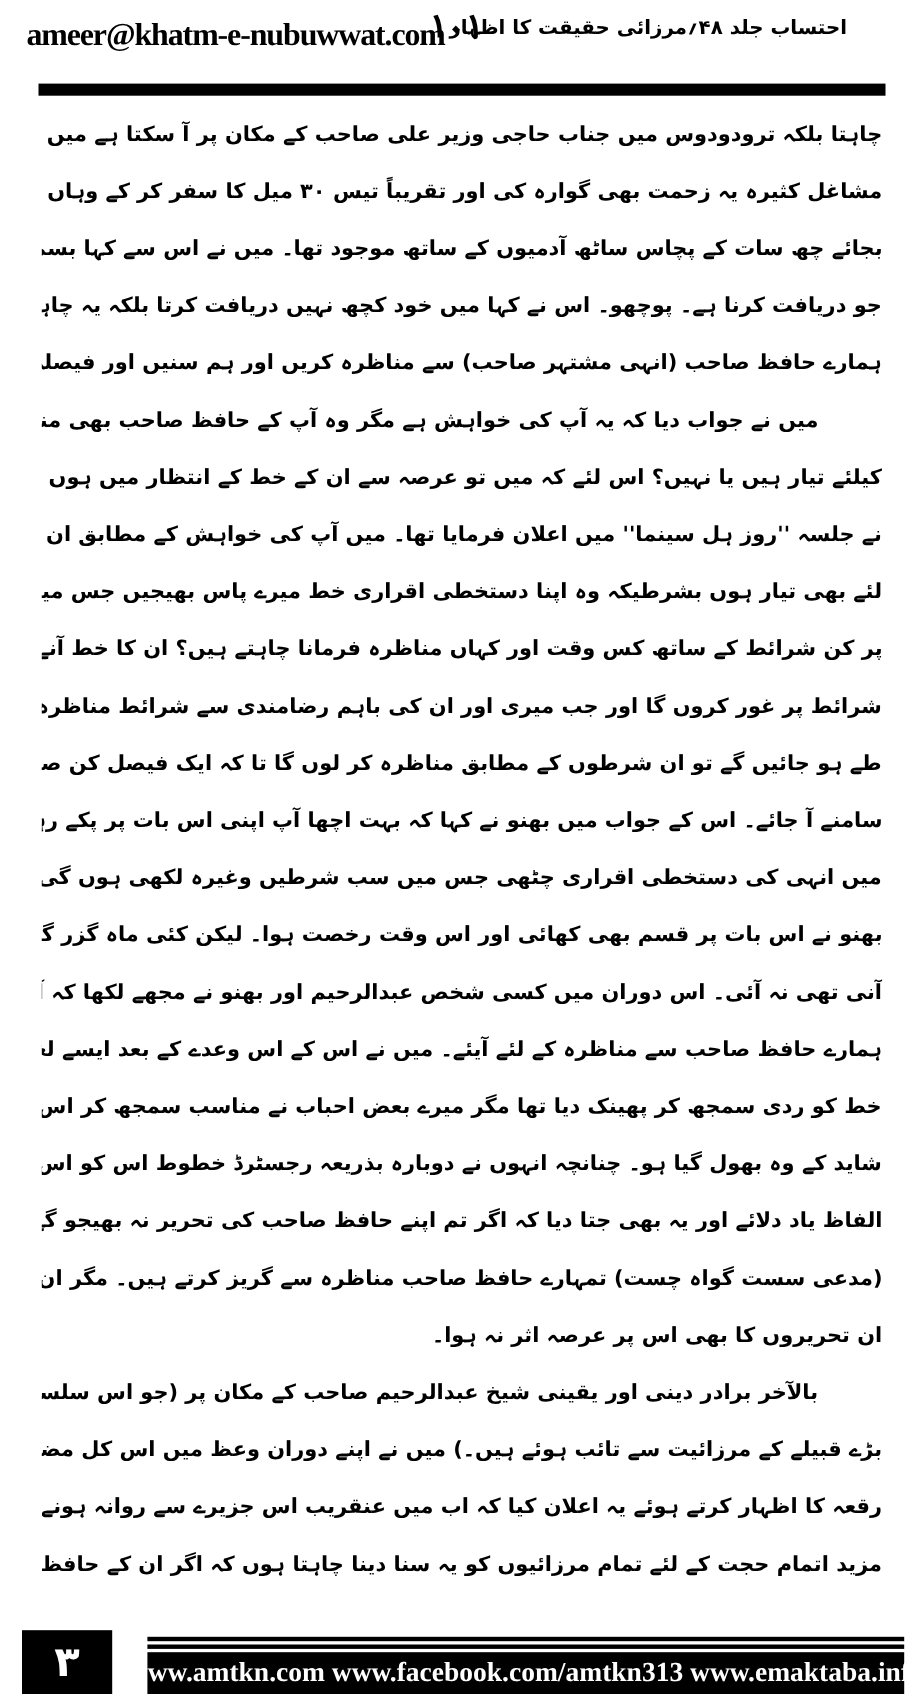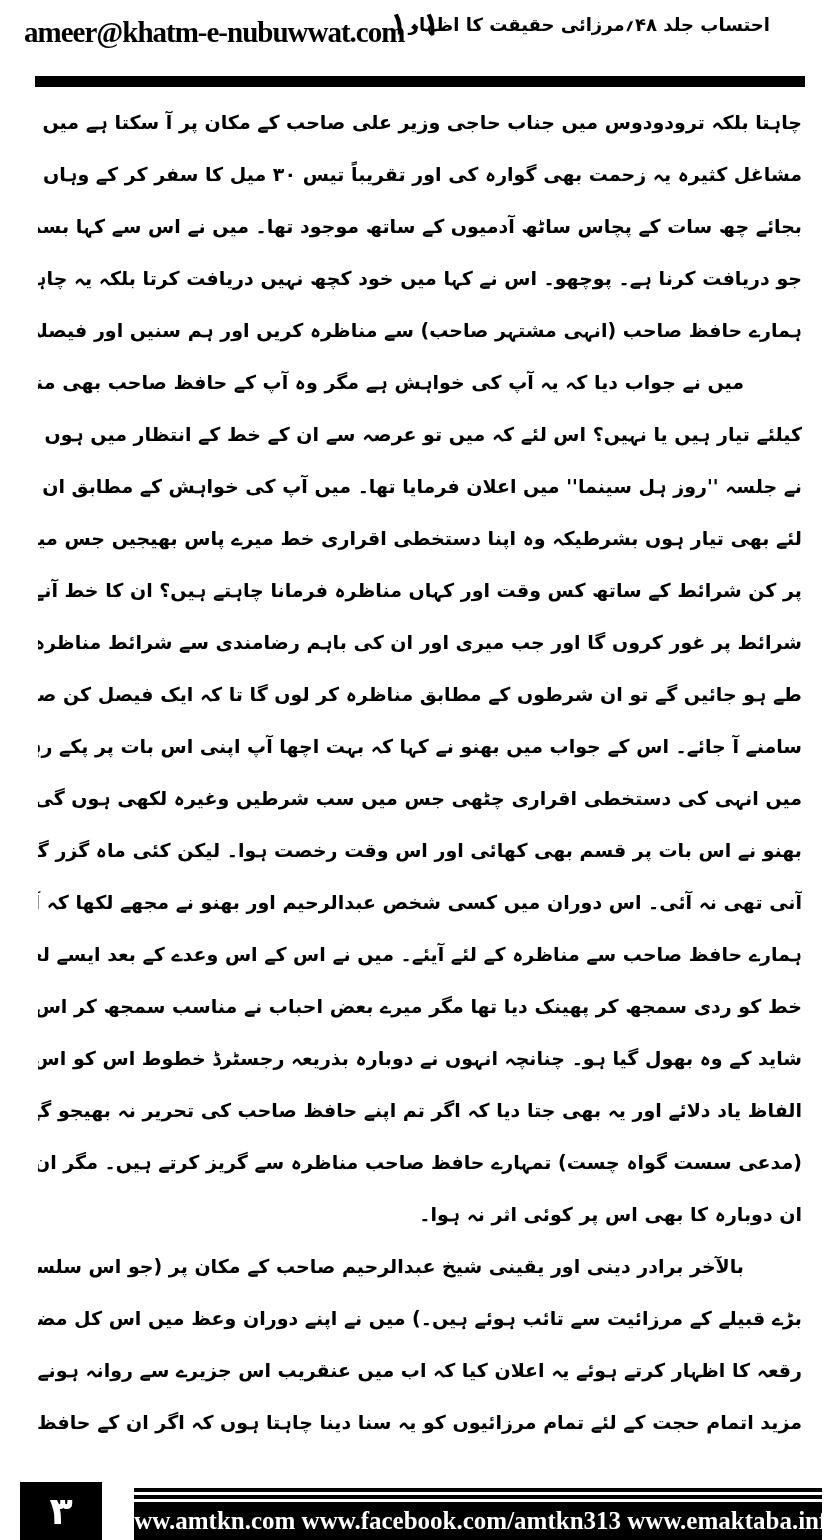--- a/index.html
+++ b/index.html
@@ -107,21 +107,21 @@
     <div class="line">طے ہو جائیں گے تو ان شرطوں کے مطابق مناظرہ کر لوں گا تا کہ ایک فیصل کن صورت آپ کے</div>
     <div class="line">سامنے آ جائے۔ اس کے جواب میں بھنو نے کہا کہ بہت اچھا آپ اپنی اس بات پر پکے رہیں کہ</div>
     <div class="line">میں انہی کی دستخطی اقراری چٹھی جس میں سب شرطیں وغیرہ لکھی ہوں گی آپ کو خود پہنچاؤں گا۔ غالبًا</div>
     <div class="line">بھنو نے اس بات پر قسم بھی کھائی اور اس وقت رخصت ہوا۔ لیکن کئی ماہ گزر گئے آج تک وہ تحریر نہ</div>
     <div class="line">آنی تھی نہ آئی۔ اس دوران میں کسی شخص عبدالرحیم اور بھنو نے مجھے لکھا کہ آپ فلاں جگہ فلاں وقت</div>
     <div class="line">ہمارے حافظ صاحب سے مناظرہ کے لئے آیئے۔ میں نے اس کے اس وعدے کے بعد ایسے لغو</div>
     <div class="line">خط کو ردی سمجھ کر پھینک دیا تھا مگر میرے بعض احباب نے مناسب سمجھ کر اس کو اس کا وعدہ یاد دلائیں</div>
     <div class="line">شاید کے وہ بھول گیا ہو۔ چنانچہ انہوں نے دوبارہ بذریعہ رجسٹرڈ خطوط اس کو اس کے وعدے کے</div>
     <div class="line">الفاظ یاد دلائے اور یہ بھی جتا دیا کہ اگر تم اپنے حافظ صاحب کی تحریر نہ بھیجو گے تو یہ سمجھا جائے گا کہ</div>
     <div class="line">(مدعی سست گواہ چست) تمہارے حافظ صاحب مناظرہ سے گریز کرتے ہیں۔ مگر ان احباب کی</div>
-    <div class="line last">ان دوبارہ کا بھی اس پر کوئی اثر نہ ہوا۔</div>
+    <div class="line last">ان تحریروں کا بھی اس پر عرصہ اثر نہ ہوا۔</div>
     <div class="line indent">بالآخر برادر دینی اور یقینی شیخ عبدالرحیم صاحب کے مکان پر (جو اس سلسلے میں مع اپنے</div>
     <div class="line">بڑے قبیلے کے مرزائیت سے تائب ہوئے ہیں۔) میں نے اپنے دوران وعظ میں اس کل مضمون اور</div>
     <div class="line">رقعہ کا اظہار کرتے ہوئے یہ اعلان کیا کہ اب میں عنقریب اس جزیرے سے روانہ ہونے والا ہوں۔</div>
     <div class="line">مزید اتمام حجت کے لئے تمام مرزائیوں کو یہ سنا دینا چاہتا ہوں کہ اگر ان کے حافظ صاحب اپنے</div>
   </div>
 
 <div class="footer">
   <div class="footer-pagebox">
     <span>۳</span>
   </div>

